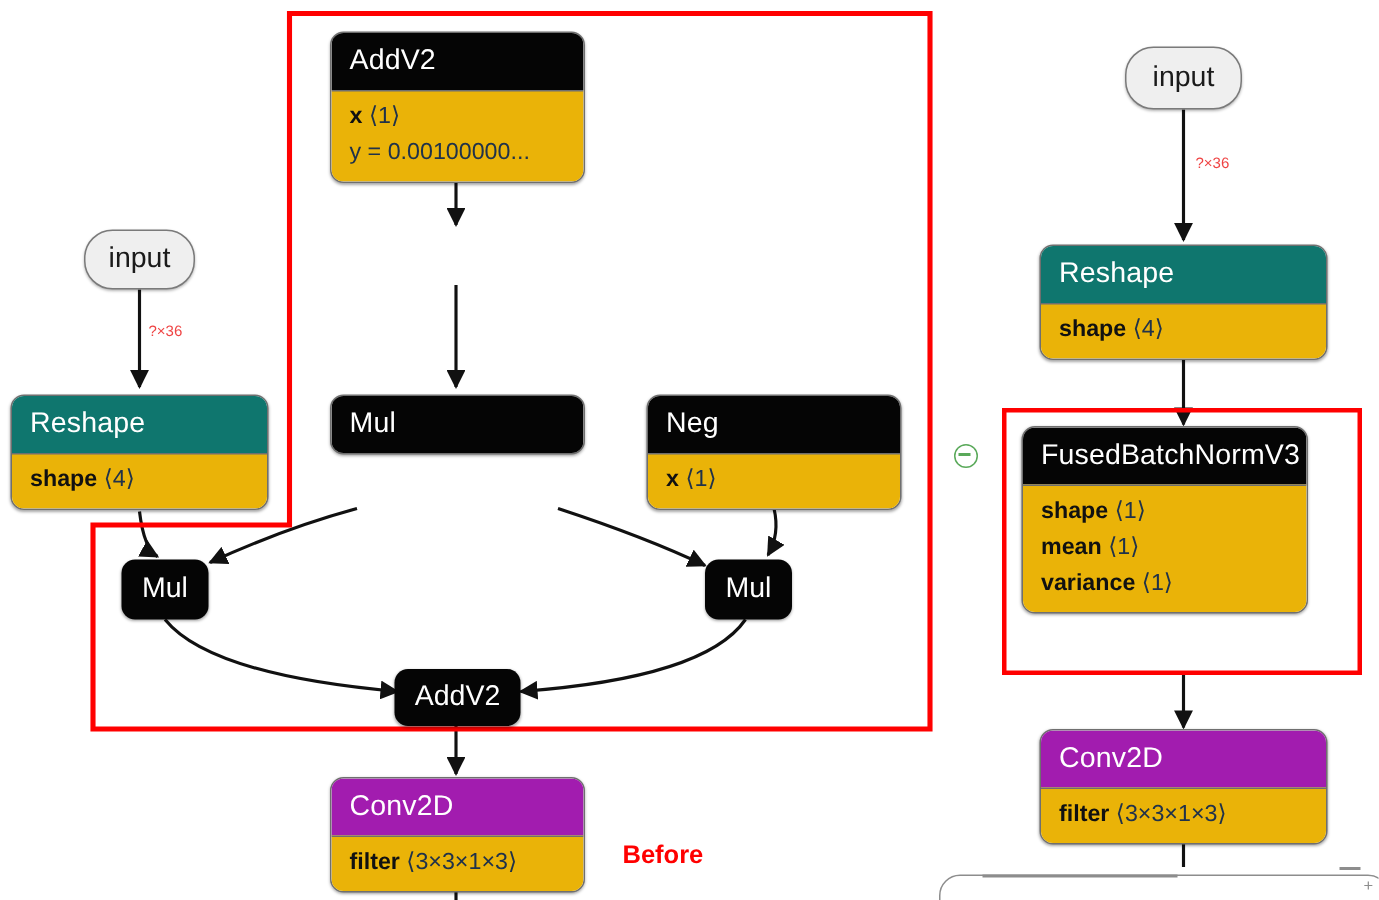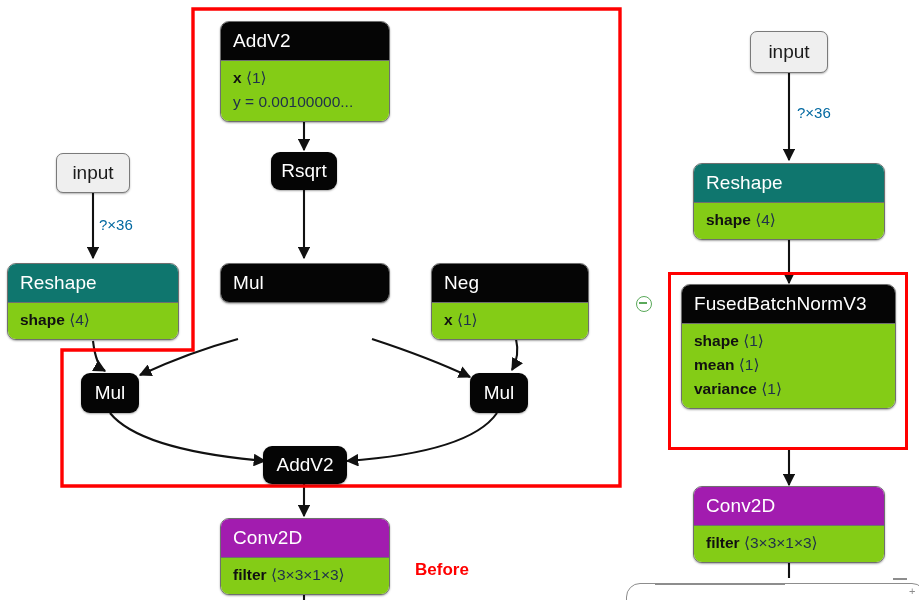--- a/index.html
+++ b/index.html
@@ -25,21 +25,21 @@
   }
   .node .hdr{
     color:#ffffff;
     font-size:19px;
     line-height:1;
     padding:9px 12px 10px 12px;
     white-space:nowrap;
     letter-spacing:.1px;
   }
   .node .body{
-    background:#84cc16;
+    background:#eab308;
     padding:5px 12px 7px 12px;
     border-top:1.2px solid #6f6f6f;
   }
   .attr{
     font-size:15.5px;
     line-height:1.55;
     color:#20324a;
     white-space:nowrap;
   }
   .attr b{color:#111111;font-weight:bold;}
@@ -61,32 +61,32 @@
     display:flex;align-items:center;justify-content:center;
     box-shadow:0 1px 2px rgba(0,0,0,.35);
   }
 
   
   .srcnode{
     position:absolute;
     box-sizing:border-box;
     background:#efefef;
     border:1.6px solid #7a7a7a;
-    border-radius:7px;
+    border-radius:19px;
     color:#1b1b1b;
     font-size:19px;
     display:flex;align-items:center;justify-content:center;
     box-shadow:0 1px 2px rgba(0,0,0,.30);
   }
 
   
   .edgelabel{
     position:absolute;
-    font-size:15px;
-    color:#0369a1;
+    font-size:10px;
+    color:#ef4444;
     white-space:nowrap;
   }
 
   
   .redbox{
     position:absolute;
     box-sizing:border-box;
     border:3px solid #ff0000;
     background:transparent;
     pointer-events:none;
@@ -211,29 +211,26 @@
           <b>x</b>
           <span class="ang">⟨1⟩</span>
         </div>
         <div class="attr">
           <span>y</span>
           <span class="ang">= 0.00100000...</span>
         </div>
       </div>
     </div>
 
-    <div class="pill" style="left:271px;top:152px;width:66px;height:38px;">
-      <span>Rsqrt</span>
-    </div>
 
     <div class="node" style="left:220px;top:263px;width:170px;">
       <div class="hdr hdr-black">Mul</div>
     </div>
 
-    <div class="node" style="left:431px;top:263px;width:158px;">
+    <div class="node" style="left:431px;top:263px;width:170px;">
       <div class="hdr hdr-black">Neg</div>
       <div class="body">
         <div class="attr">
           <b>x</b>
           <span class="ang">⟨1⟩</span>
         </div>
       </div>
     </div>
 
     <div class="pill" style="left:81px;top:373px;width:58px;height:40px;">
@@ -271,21 +268,21 @@
     <div class="node" style="left:693px;top:163px;width:192px;">
       <div class="hdr hdr-brown">Reshape</div>
       <div class="body">
         <div class="attr">
           <b>shape</b>
           <span class="ang">⟨4⟩</span>
         </div>
       </div>
     </div>
 
-    <div class="node" style="left:681px;top:284px;width:215px;">
+    <div class="node" style="left:681px;top:284px;width:191px;">
       <div class="hdr hdr-black">FusedBatchNormV3</div>
       <div class="body">
         <div class="attr">
           <b>shape</b>
           <span class="ang">⟨1⟩</span>
         </div>
         <div class="attr">
           <b>mean</b>
           <span class="ang">⟨1⟩</span>
         </div>

